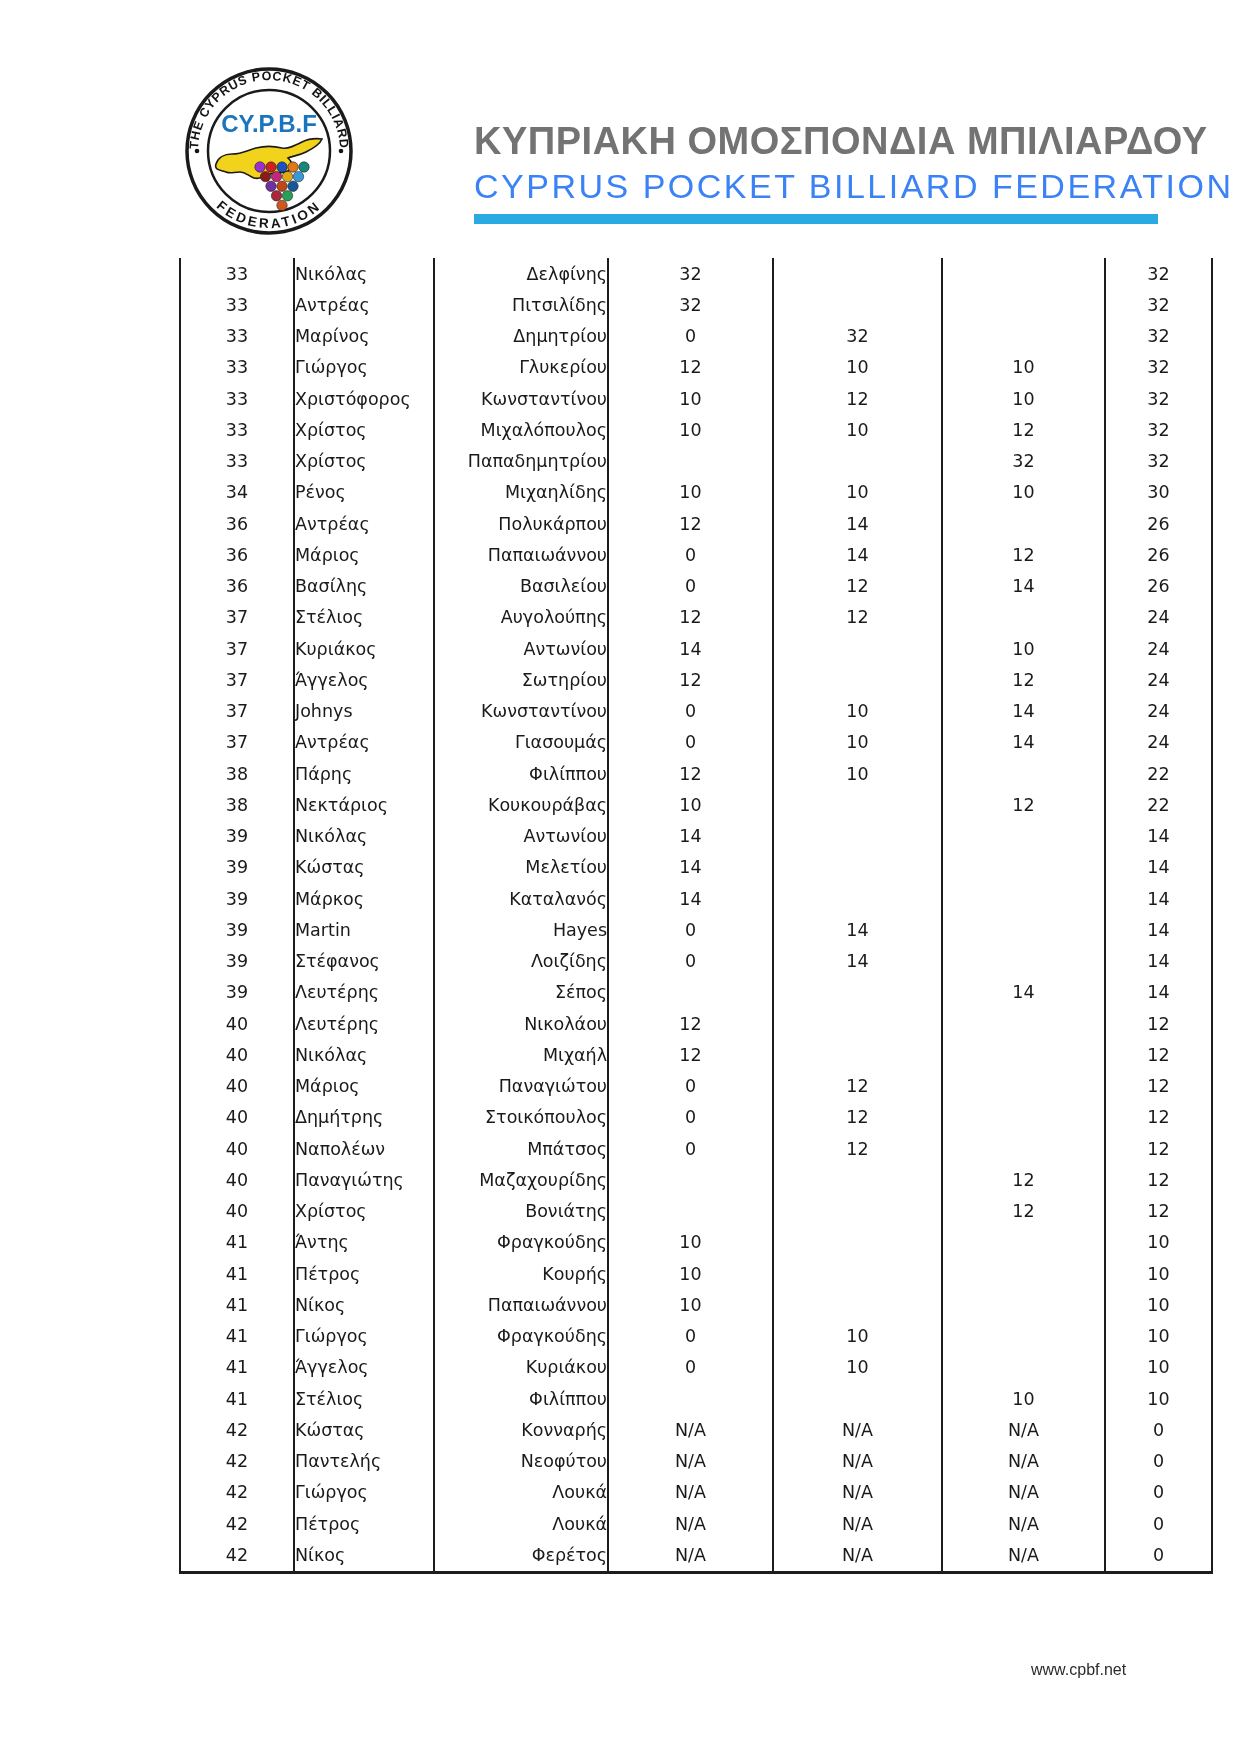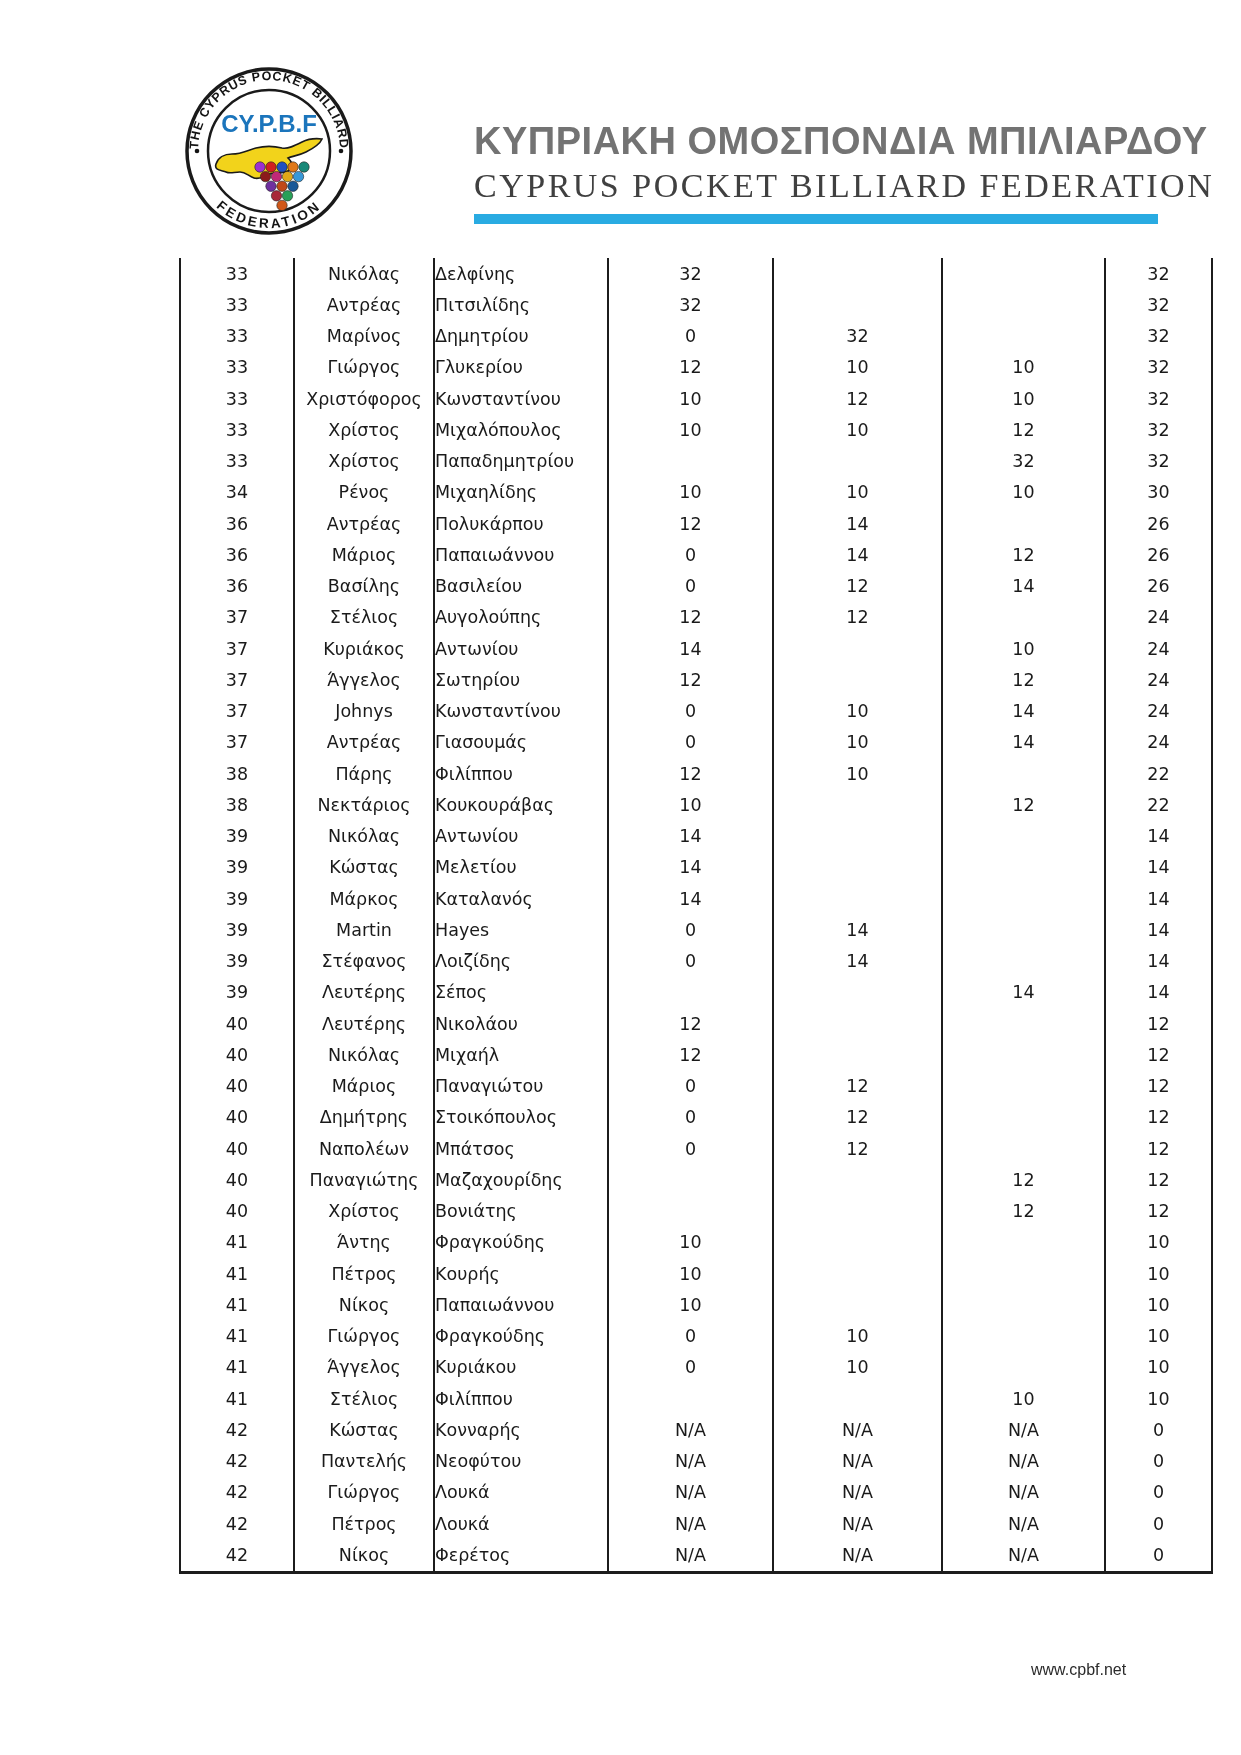--- a/index.html
+++ b/index.html
@@ -4,34 +4,34 @@
 <style>
   html,body{margin:0;padding:0;background:#ffffff;}
   .page{position:relative;width:1241px;height:1755px;background:#ffffff;overflow:hidden;
         font-family:"DejaVu Sans","Liberation Sans",sans-serif;color:#1a1a1a;}
 
   
   .logo-wrap{position:absolute;left:184px;top:66px;width:170px;height:170px;}
   .head-block{position:absolute;left:474px;top:118px;width:684px;text-align:center;}
   .head-title{font-family:"Liberation Sans",sans-serif;font-weight:bold;font-size:38px;
               line-height:46px;color:#737373;letter-spacing:0.5px;white-space:nowrap;}
-  .head-sub{font-family:Liberation Serif, serif;font-weight:normal;font-size:34px;
-            line-height:44px;color:#404040;letter-spacing:2.5px;white-space:nowrap;}
+  .head-sub{font-family:Liberation Sans, sans-serif;font-weight:normal;font-size:34px;
+            line-height:44px;color:#3b82f6;letter-spacing:2.5px;white-space:nowrap;}
   .head-underline{position:absolute;left:474px;top:214px;width:684px;height:10px;background:#29abe2;}
 
   
   table.rankings{position:absolute;left:179px;top:258px;width:1018px;
                  border-collapse:collapse;table-layout:fixed;
                  border-bottom:3px solid #1c1c1c;font-size:17.5px;color:#1a1a1a;}
   table.rankings td{height:31.26px;padding:0;border-right:2px solid #1c1c1c;
                     overflow:hidden;white-space:nowrap;}
   table.rankings td:first-child{border-left:2px solid #1c1c1c;margin-top:24px;}
   td.c0{width:112px;text-align:center;}
-  td.c1{width:138px;text-align:center;padding-left:10px;}
-  td.c2{width:172px;text-align:left;padding-left:10px;border-right:3px solid #1c1c1c;}
+  td.c1{width:138px;text-align:left;padding-left:10px;}
+  td.c2{width:172px;text-align:right;padding-left:10px;border-right:3px solid #1c1c1c;}
   td.c3{width:163px;text-align:center;}
   td.c4{width:167px;text-align:center;}
   td.c5{width:161px;text-align:center;}
   td.c6{width:105px;text-align:center;}
 
   
   .footer-url{position:absolute;left:1031px;top:1661px;font-size:16px;color:#2b2b2b;
               font-family:"Liberation Sans",sans-serif;}
 
   

